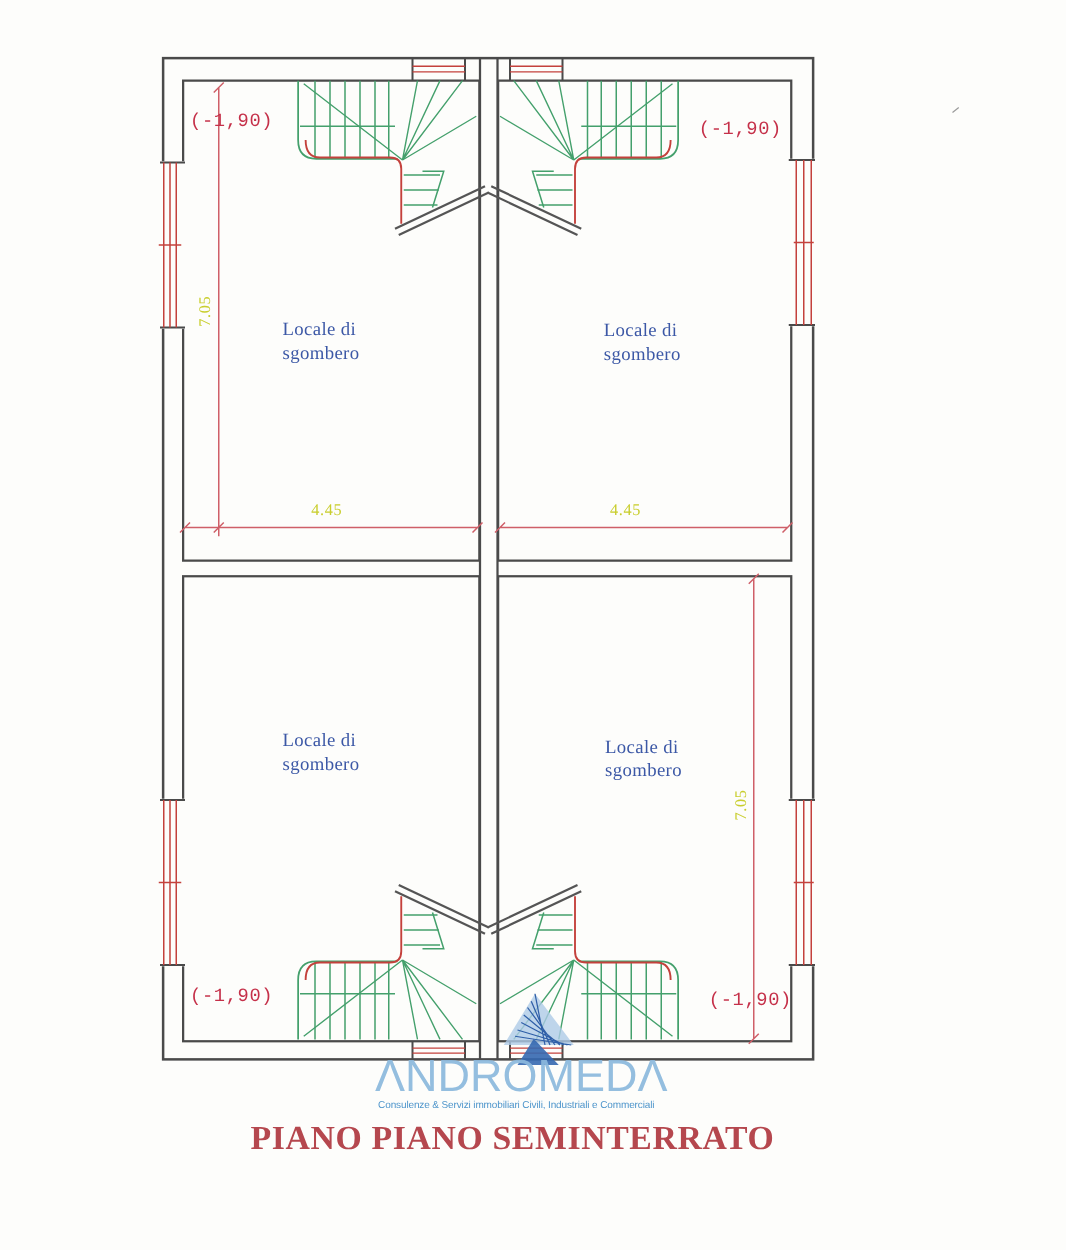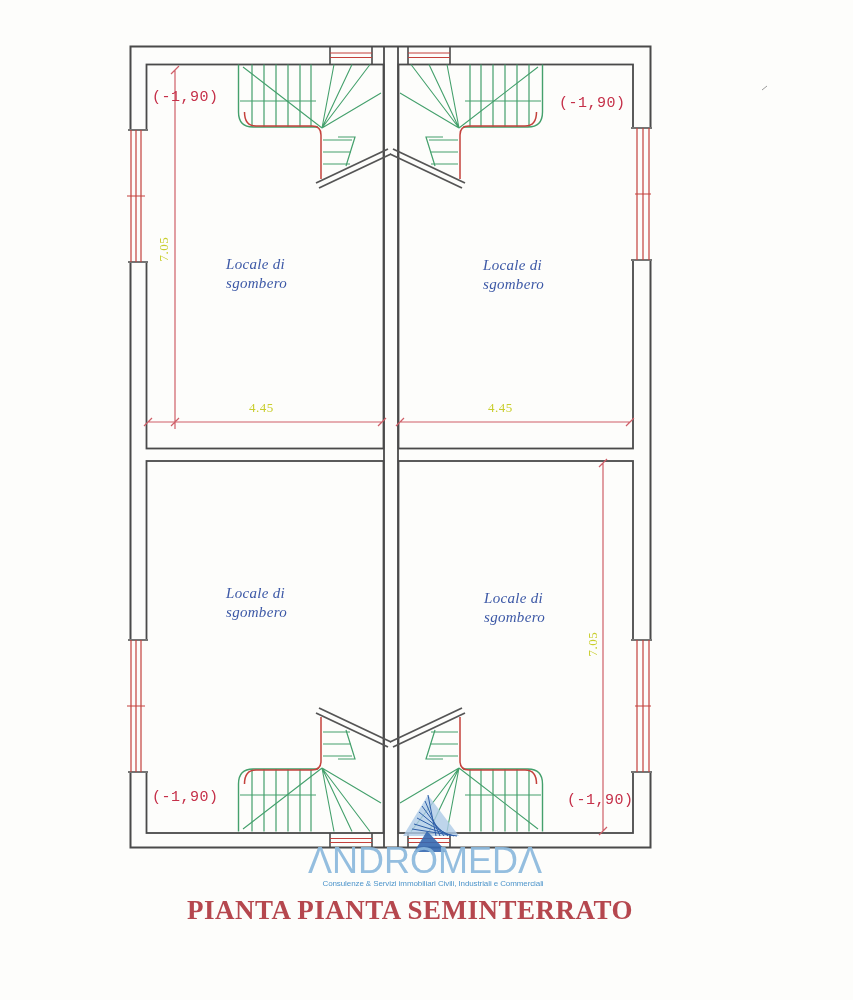--- a/index.html
+++ b/index.html
@@ -10,33 +10,33 @@
     background:#fdfdfb;
     overflow:hidden;
     font-family:"Liberation Serif", serif;
   }
   .canvas svg{position:absolute;left:0;top:0;}
   .overlay{position:absolute;white-space:nowrap;}
   .room-label{
     font-size:15px;line-height:19px;color:#3c58a6;
     letter-spacing:0.3px;
   }
-  .room-label span{display:block;font-style:italic;}
+  .room-label span{display:block;}
   .level-label{
     font-size:15px;color:#c53049;letter-spacing:0.5px;font-family:Liberation Mono, monospace;
   }
   .dim{
     font-size:13px;color:#c9ce2e;letter-spacing:0.5px;
   }
   .dim.rot{
     width:36px;height:14px;text-align:center;
     transform:rotate(-90deg);transform-origin:center;
   }
   .logo-text{
-    width:250px;text-align:center;
+    width:250px;
     font-family:"Liberation Sans", sans-serif;
     font-size:36px;line-height:36px;
     color:#8cb9dd;opacity:0.92;
     letter-spacing:0px;font-weight:400;
   }
   .logo-tagline{
     width:250px;text-align:center;
     font-family:"Liberation Sans", sans-serif;
     font-size:8px;color:#4e95cb;letter-spacing:-0.1px;
   }
@@ -174,17 +174,17 @@
   <div class="overlay level-label" style="left:559px;top:95px">(-1,90)</div>
   <div class="overlay level-label" style="left:152px;top:789px">(-1,90)</div>
   <div class="overlay level-label" style="left:567px;top:792px">(-1,90)</div>
 
   <div class="overlay dim rot" style="left:145px;top:242px">7.05</div>
   <div class="overlay dim" style="left:249px;top:400px">4.45</div>
   <div class="overlay dim" style="left:488px;top:400px">4.45</div>
   <div class="overlay dim rot" style="left:574px;top:637px">7.05</div>
 
   <div class="overlay logo-text" style="left:300px;top:843px">ΛNDROMEDΛ</div>
-  <div class="overlay logo-tagline" style="left:308px;top:879px">Consulenze &amp; Servizi immobiliari Civili, Industriali e Commerciali</div>
+  <div class="overlay logo-tagline" style="left:288px;top:879px">Consulenze &amp; Servizi immobiliari Civili, Industriali e Commerciali</div>
 
-  <div class="overlay plan-title" style="left:150px;top:895px">PIANTA PIANTA SEMINTERRATO</div>
+  <div class="overlay plan-title" style="left:150px;top:895px">PIANO PIANO SEMINTERRATO</div>
 
 </div>
 
 </body></html>

